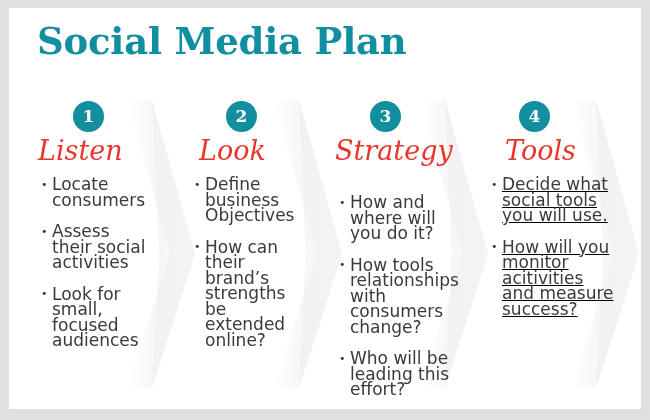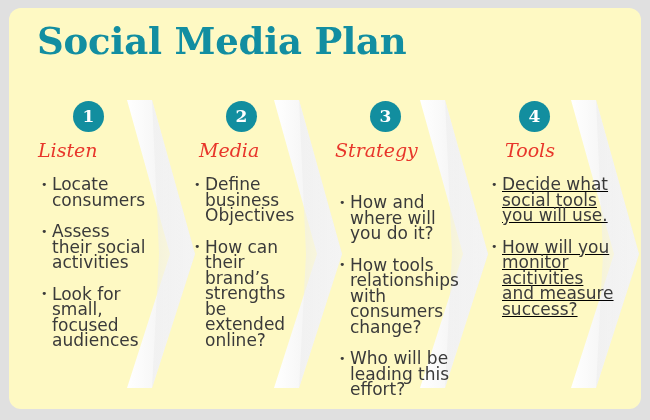--- a/index.html
+++ b/index.html
@@ -19,23 +19,22 @@
     box-sizing: border-box;
     background: #e0e0e0;
     padding: 8px 9px 11px 9px;
     overflow: hidden;
   }
 
   .canvas {
     position: relative;
     width: 100%;
     height: 100%;
-    background: #fef9c3;
+    background: #ffffff;
     overflow: hidden;
-    border-radius: 12px;
   }
 
   
   .title {
     position: absolute;
     left: 28px;
     top: 11px;
     margin: 0;
     font-family: "DejaVu Serif", serif;
     font-weight: bold;
@@ -91,21 +90,21 @@
 
   .col-0 .badge { margin-left: 42px; }
   .col-1 .badge { margin-left: 42px; }
   .col-2 .badge { margin-left: 41px; }
   .col-3 .badge { margin-left: 42px; }
 
   .heading {
     font-family: "DejaVu Serif", serif;
     font-style: italic;
     font-weight: normal;
-    font-size: 19px;
+    font-size: 27px;
     line-height: 25px;
     color: #e8362b;
     text-align: center;
     margin: 0 0 14px 0;
   }
 
   .col-0 .heading { text-align: left; padding-left: 7px; }
   .col-1 .heading { text-align: left; padding-left: 15px; }
   .col-2 .heading { text-align: left; padding-left: 6px; }
   .col-3 .heading { text-align: left; padding-left: 28px; }
@@ -188,21 +187,21 @@
         <div class="heading">Listen</div>
         <ul class="bullets">
           <li>Locate consumers</li>
           <li>Assess their social activities</li>
           <li>Look for small, focused audiences</li>
         </ul>
       </div>
 
       <div class="col col-1">
         <div class="badge">2</div>
-        <div class="heading">Media</div>
+        <div class="heading">Look</div>
         <ul class="bullets">
           <li>Define business Objectives</li>
           <li>How can their brand’s strengths be extended online?</li>
         </ul>
       </div>
 
       <div class="col col-2">
         <div class="badge">3</div>
         <div class="heading">Strategy</div>
         <ul class="bullets">

